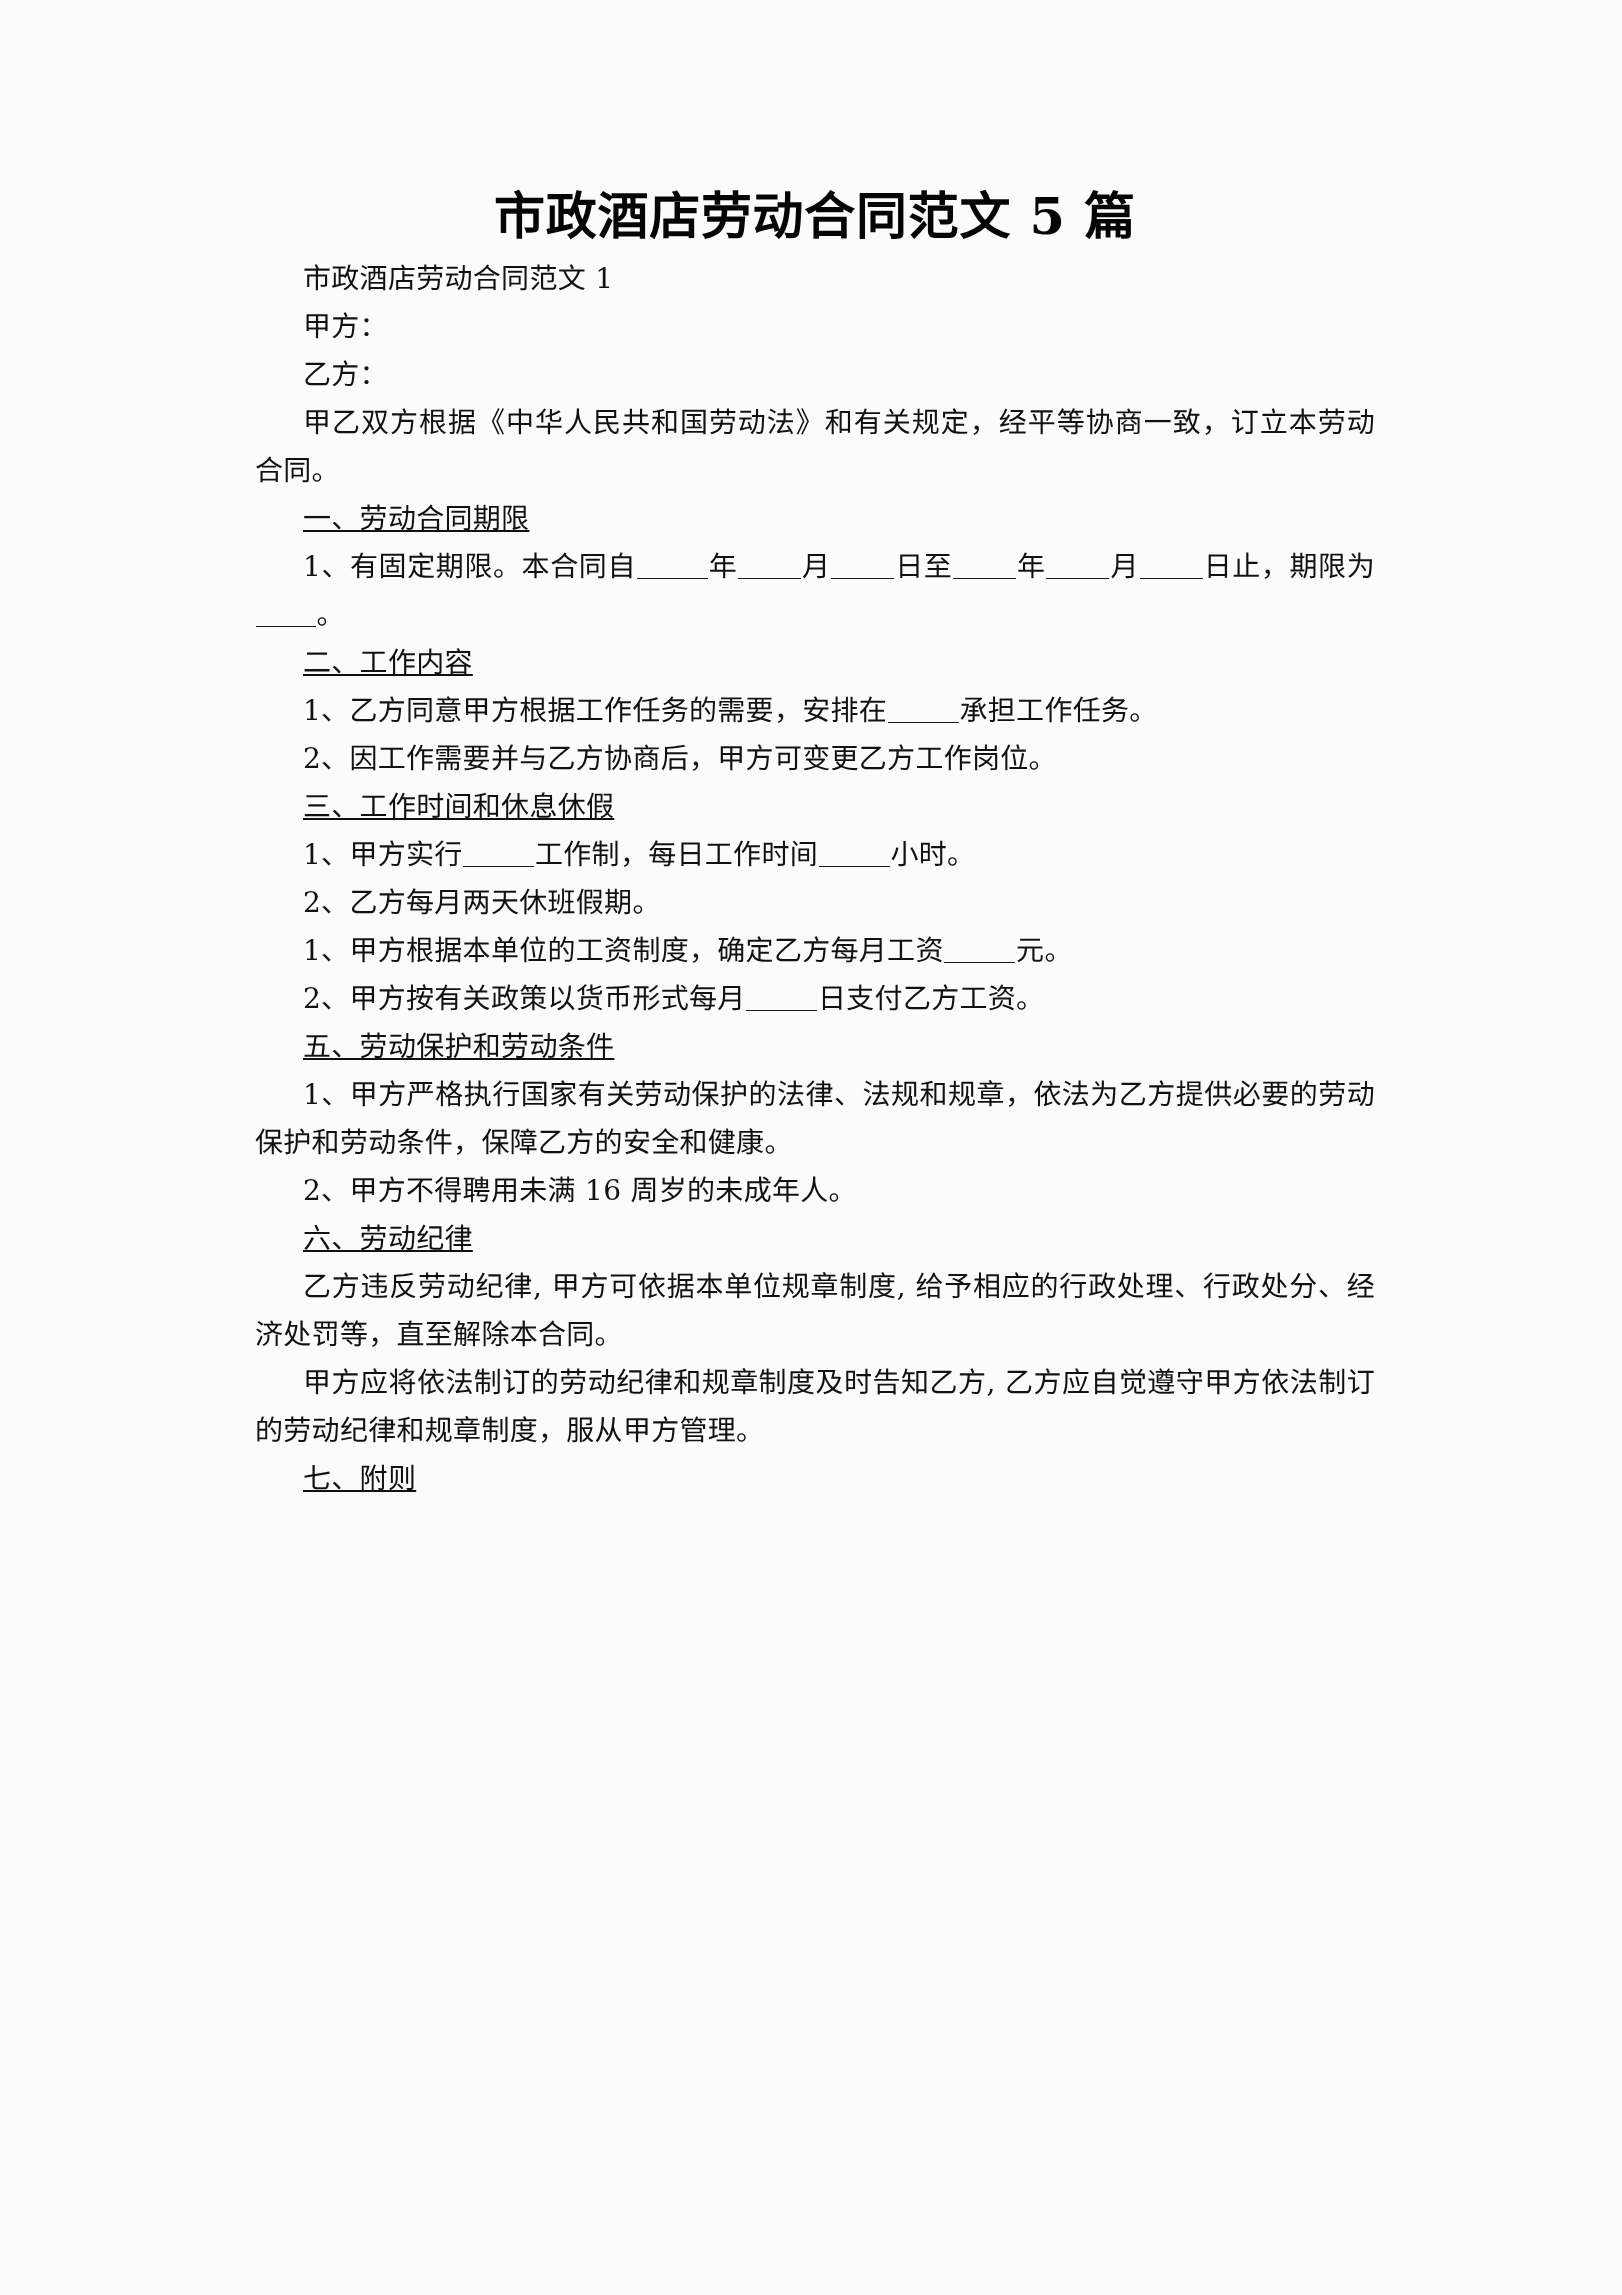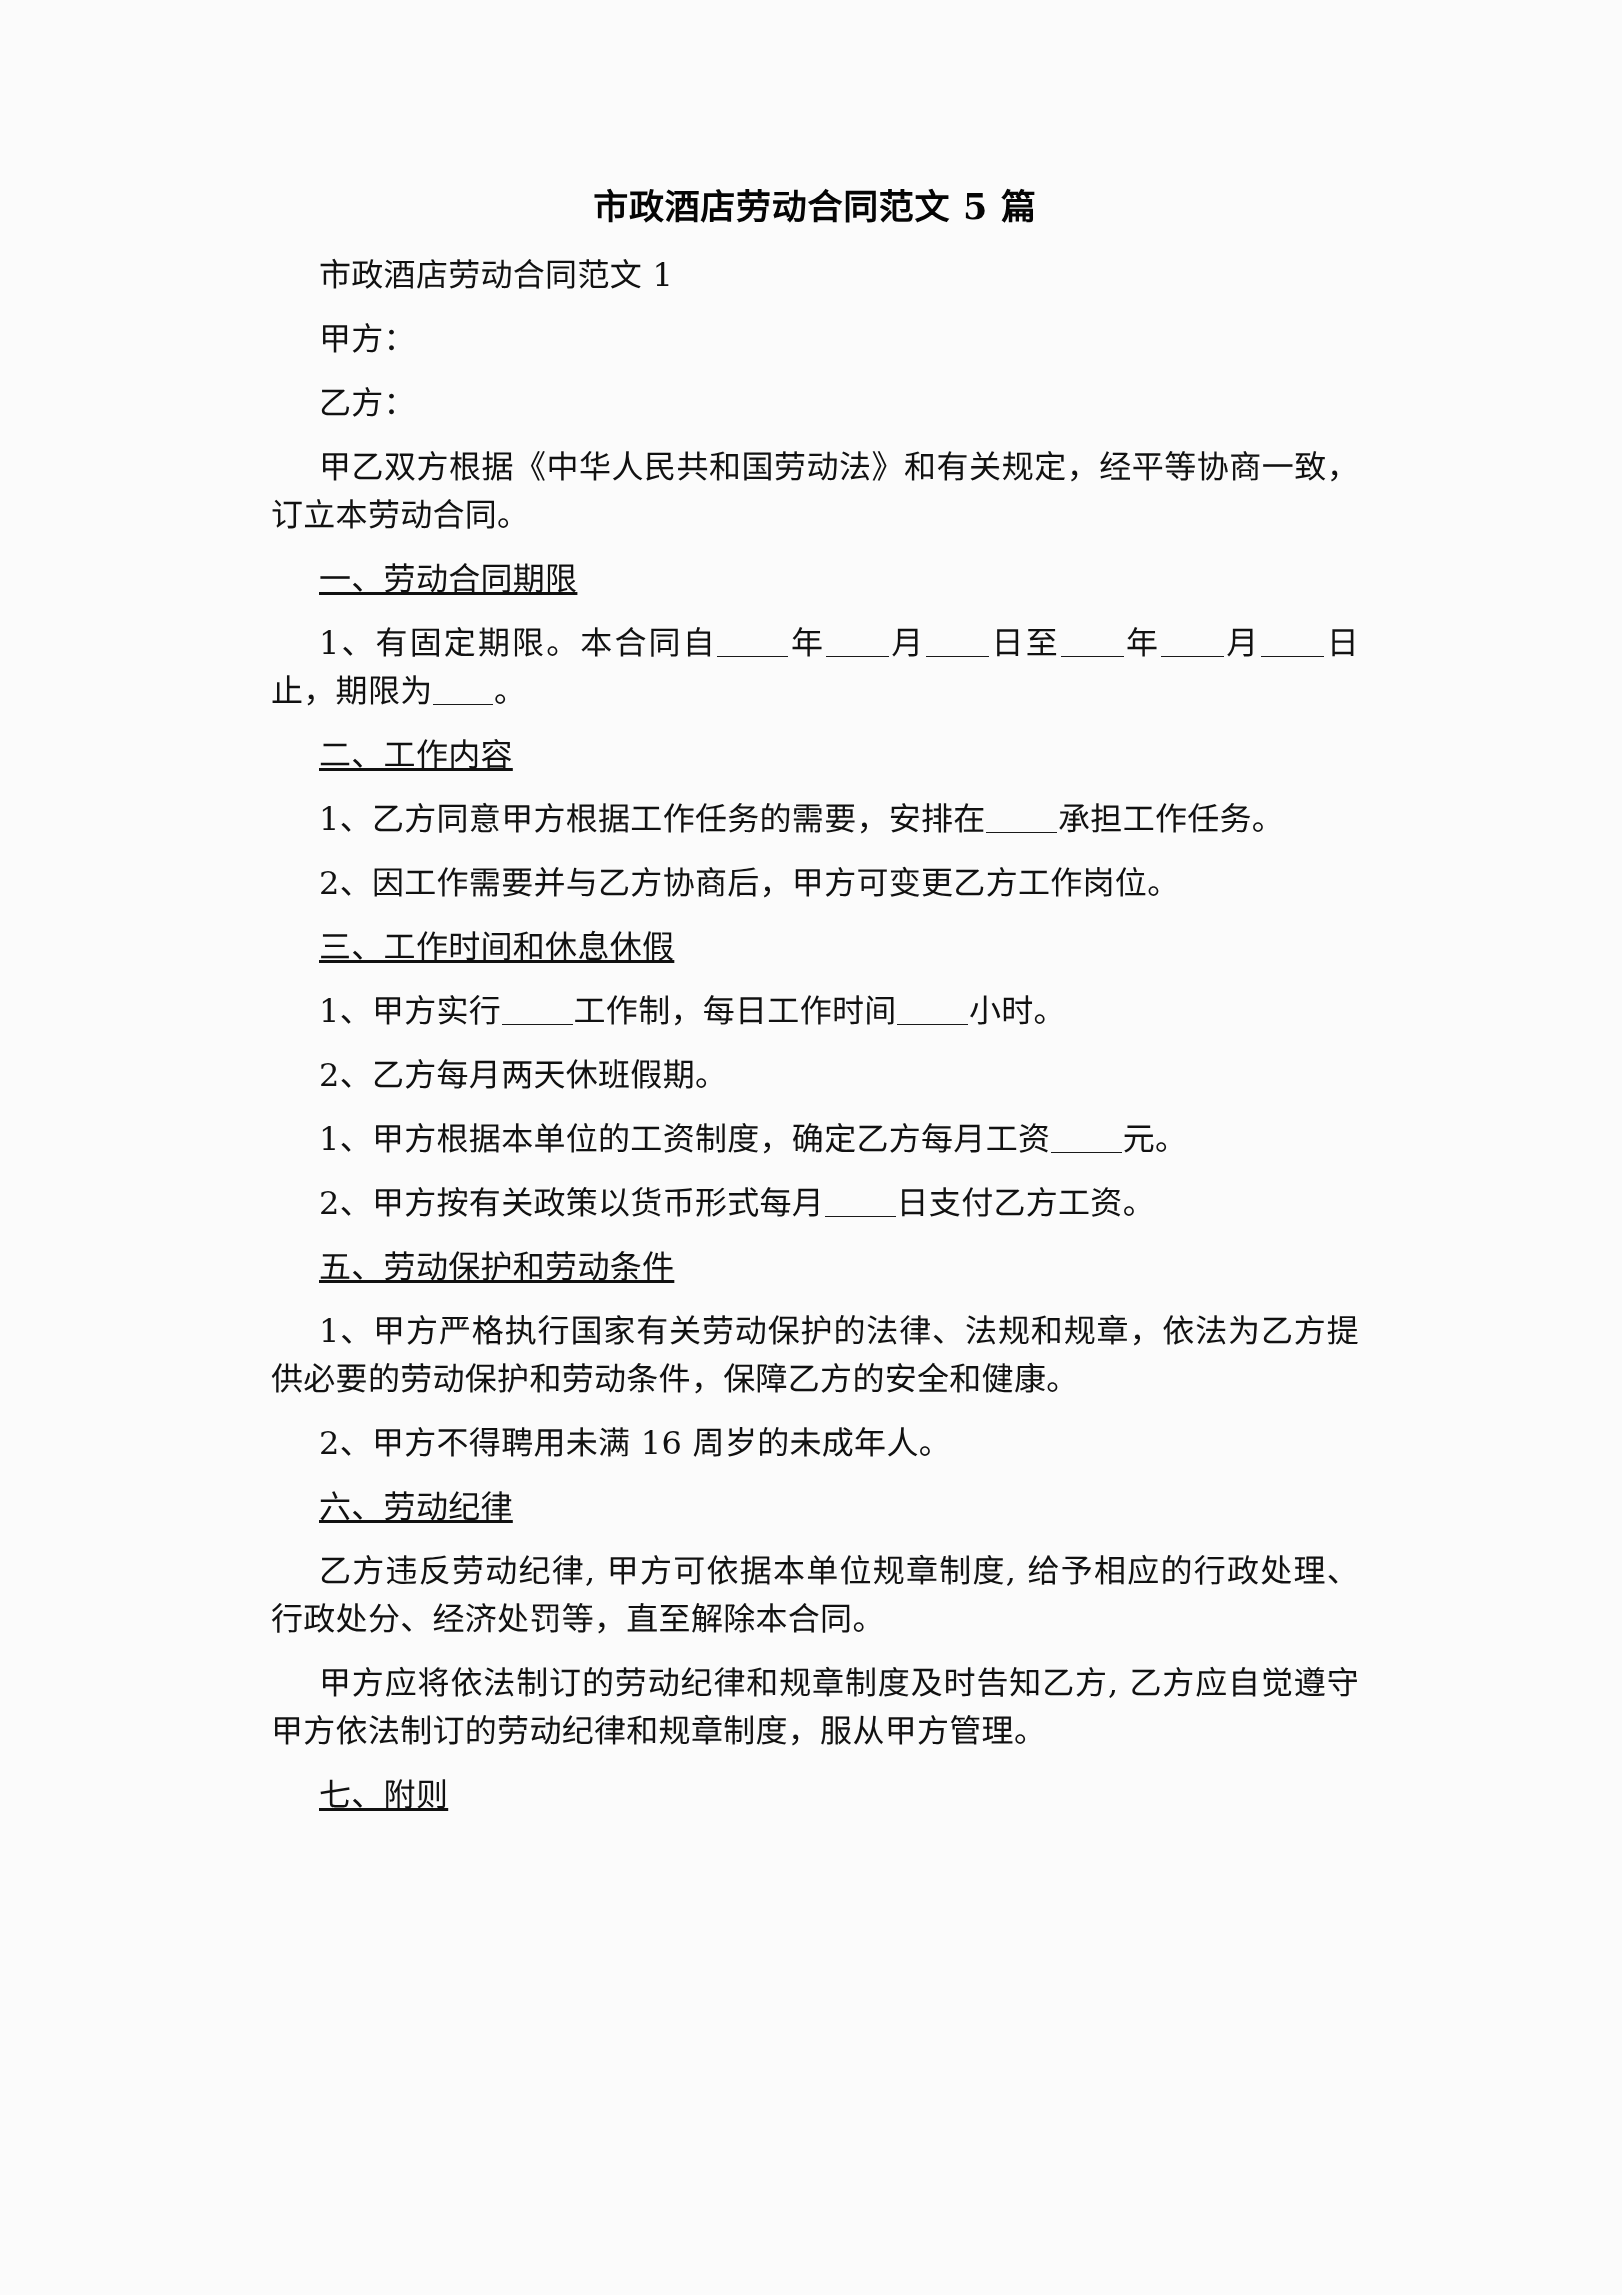--- a/index.html
+++ b/index.html
@@ -23,34 +23,34 @@
   .content {
     position: absolute;
     left: 255px;
     top: 0;
     width: 1120px;
   }
 
   .doc-title {
     font-family: "DejaVu Serif", "Liberation Serif", serif;
     font-weight: bold;
-    font-size: 35px;
+    font-size: 51px;
     line-height: 1.25;
     text-align: center;
     letter-spacing: 0.7px;
     margin: 0;
     padding-top: 185px;
     padding-bottom: 6.5px;
     color: #050505;
   }
 
   .para {
-    font-size: 32px;
+    font-size: 28px;
     line-height: 48px;
-    margin: 16px;
+    margin: 0;
     text-align: justify;
     text-justify: inter-ideograph;
     text-indent: 48px;
     letter-spacing: 0.3px;
     color: #111111;
     word-break: break-all;
   }
 
   
   .para.lead {

